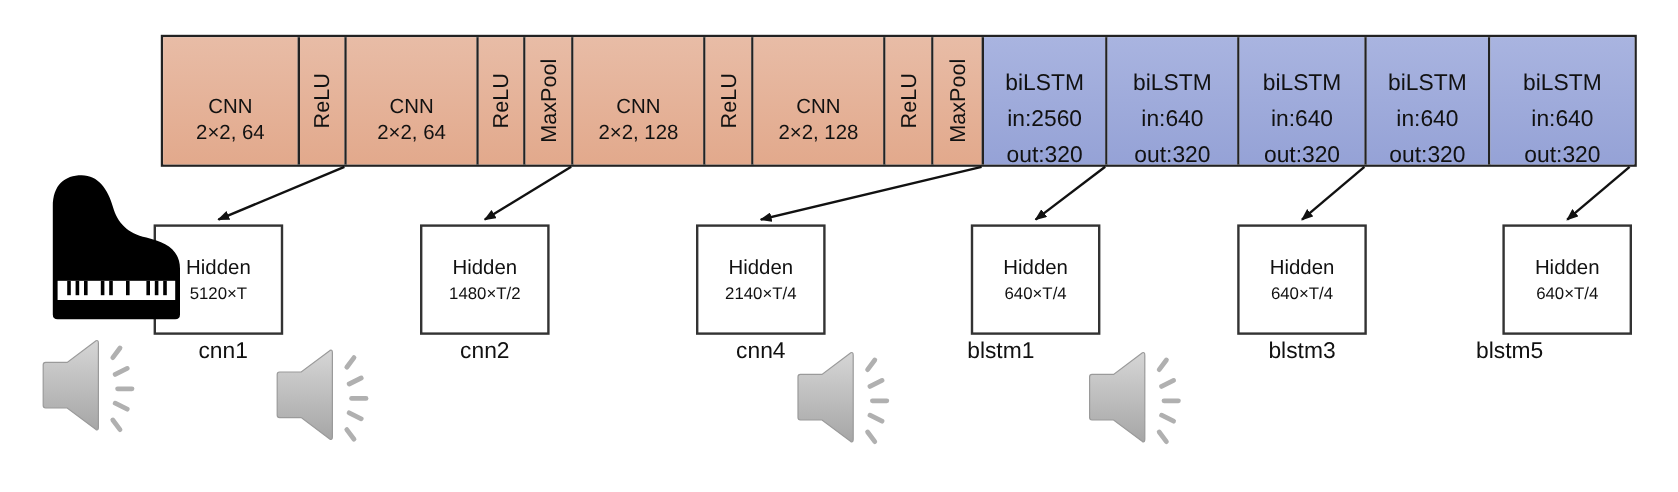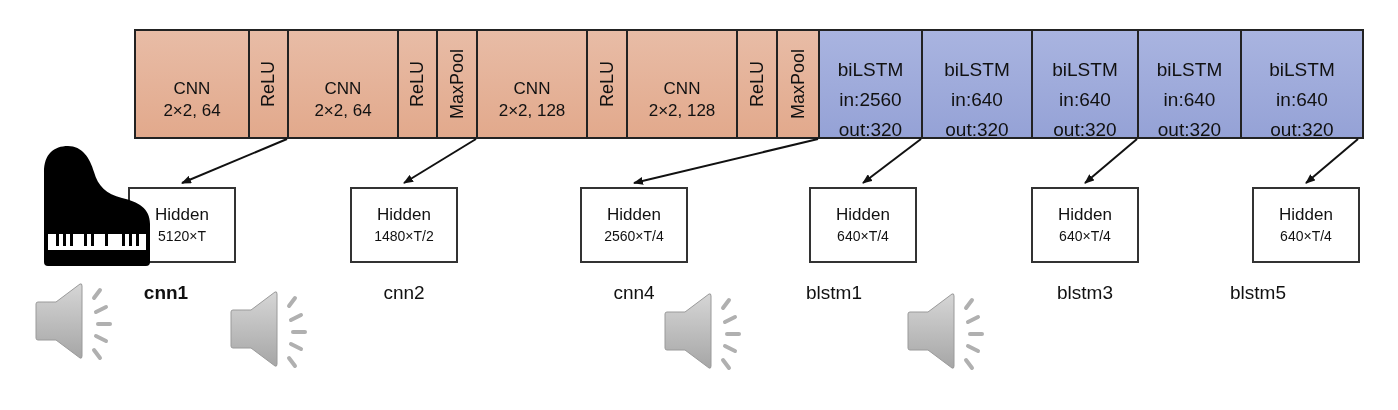--- a/index.html
+++ b/index.html
@@ -9,21 +9,21 @@
     .layer-bar { position: absolute; left: 134px; top: 29px; height: 110px; display: flex;
                  border: 2px solid #222; box-sizing: border-box; }
     .cell { box-sizing: border-box; border-right: 2px solid #222; height: 100%;
             display: flex; align-items: center; justify-content: center; text-align: center; }
     .cell:last-child { border-right: none; }
     .cnn { background: linear-gradient(#e8bca6, #e2a98c); }
     .lstm { background: linear-gradient(#a9b4e0, #95a2d6); }
     .cell .txt { font-size: 17px; line-height: 22px; white-space: pre-line; margin-top: 32px; }
     .lstm .txt { font-size: 19px; line-height: 30px; }
     .vert { writing-mode: vertical-rl; transform: rotate(180deg); font-size: 18px; white-space: nowrap; }
-    .hidden-box { position: absolute; top: 187px; width: 108px; height: 76px; box-sizing: border-box;
+    .hidden-box { position: absolute; top: 187px; width: 108px; height: 92px; box-sizing: border-box;
                   border: 2px solid #333; background: #fff; display: flex; flex-direction: column;
                   align-items: center; justify-content: center; }
     .hidden-box .h1 { font-size: 17px; line-height: 22px; }
     .hidden-box .h2 { font-size: 14px; line-height: 20px; text-align: right; }
     .node-label { position: absolute; top: 282px; width: 140px; text-align: center; font-size: 19px; }
     svg.overlay { position: absolute; left: 0; top: 0; }
   </style>
 </head>
 <body>
 
@@ -87,29 +87,29 @@
         <span class="txt">biLSTM
 in:640
 out:320</span>
       </div>
     </div>
   <div id="nodes">
       <div class="hidden-box" style="left: 128px;">
         <div class="h1">Hidden</div>
         <div class="h2">5120×T</div>
       </div>
-      <div class="node-label" style="left: 96px; font-weight: bold;">cnn1</div>
+      <div class="node-label" style="left: 116px;">cnn1</div>
       <div class="hidden-box" style="left: 350px;">
         <div class="h1">Hidden</div>
         <div class="h2">1480×T/2</div>
       </div>
       <div class="node-label" style="left: 334px;">cnn2</div>
       <div class="hidden-box" style="left: 580px;">
         <div class="h1">Hidden</div>
-        <div class="h2">2560×T/4</div>
+        <div class="h2">2140×T/4</div>
       </div>
       <div class="node-label" style="left: 564px;">cnn4</div>
       <div class="hidden-box" style="left: 809px;">
         <div class="h1">Hidden</div>
         <div class="h2">640×T/4</div>
       </div>
       <div class="node-label" style="left: 764px;">blstm1</div>
       <div class="hidden-box" style="left: 1031px;">
         <div class="h1">Hidden</div>
         <div class="h2">640×T/4</div>

